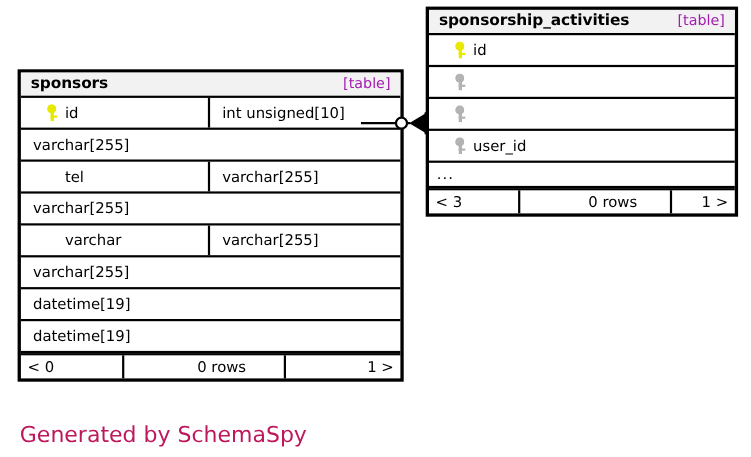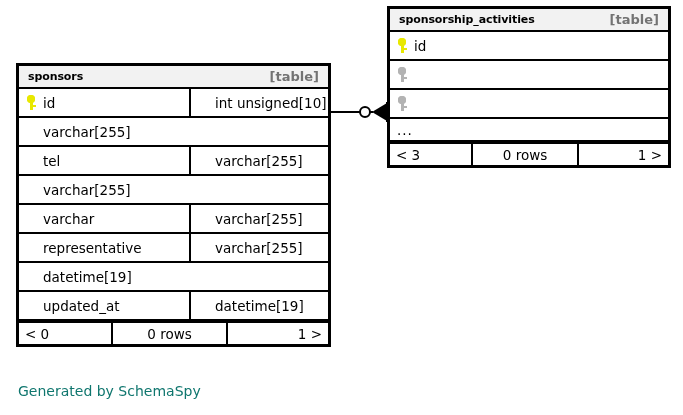--- a/index.html
+++ b/index.html
@@ -25,86 +25,85 @@
   .er-table {
     position: absolute;
     box-sizing: border-box;
     border: 3px solid #000000;
     background: #ffffff;
   }
 
   #table-sponsors {
     left: 16px;
     top: 63px;
-    width: 315px;
+    width: 351px;
   }
 
   #table-sponsorship-activities {
     left: 387px;
     top: 6px;
     width: 284px;
   }
 
   .tbl-header {
     display: flex;
     align-items: center;
     justify-content: space-between;
     background: #f2f2f2;
     border-bottom: 2px solid #000000;
     padding: 3px 9px 4px 9px;
     height: 23px;
     box-sizing: border-box;
   }
   .tbl-title {
-    font-size: 11px;
+    font-size: 14px;
     font-weight: bold;
     letter-spacing: -0.1px;
     white-space: nowrap;
   }
   .tbl-kind {
     font-size: 13px;
-    color: #737373;
-    white-space: nowrap;
-    font-weight: bold;
+    color: #a21caf;
+    white-space: nowrap;
   }
 
   
   .col-row {
     display: flex;
     align-items: stretch;
     border-bottom: 2px solid #000000;
     height: 29px;
     box-sizing: border-box;
   }
   .col-row:last-of-type {
     border-bottom: none;
   }
 
   .col-name {
     display: flex;
     align-items: center;
     box-sizing: border-box;
-    padding-left: 0;
+    padding-left: 16px;
     font-size: 13.5px;
     white-space: nowrap;
     flex: 0 0 auto;
   }
   #table-sponsors .col-name {
     width: 172px;
     border-right: 2px solid #000000;
   }
   #table-sponsorship-activities .col-name {
     width: 100%;
   }
 
   .col-type {
     display: flex;
     align-items: center;
     box-sizing: border-box;
-    padding-left: 24px;
+    padding-left: 11px;
     font-size: 13.5px;
     white-space: nowrap;
     flex: 1 1 auto;
   }
 
   .key-slot {
     width: 24px;
     flex: 0 0 24px;
     display: flex;
     align-items: center;
@@ -178,20 +177,21 @@
     box-sizing: border-box;
   }
   .foot-prev {
     justify-content: flex-start;
     padding-left: 6px;
     border-right: 2px solid #000000;
   }
   .foot-rows {
     justify-content: center;
     border-right: 2px solid #000000;
+    margin-left: 32px;
   }
   .foot-next {
     justify-content: flex-end;
     padding-right: 6px;
   }
   #table-sponsors .foot-prev { width: 94px; }
   #table-sponsors .foot-rows { width: 115px; }
   #table-sponsors .foot-next { flex: 1 1 auto; }
   #table-sponsorship-activities .foot-prev { width: 83px; }
   #table-sponsorship-activities .foot-rows { width: 106px; }
@@ -204,22 +204,22 @@
     top: 98px;
     width: 62px;
     height: 28px;
   }
 
   
   #generated-caption {
     position: absolute;
     left: 18px;
     top: 383px;
-    font-size: 14px;
-    color: #0f766e;
+    font-size: 20px;
+    color: #be185d;
     white-space: nowrap;
   }
 </style>
 </head>
 <body>
 
 <div class="canvas">
 
   <div class="er-table" id="table-sponsors">
 
@@ -258,36 +258,28 @@
 
     <div class="col-row">
       <div class="col-name">
         <span class="key-slot"></span>
         <span class="col-label">varchar</span>
       </div>
       <div class="col-type">varchar[255]</div>
     </div>
 
     <div class="col-row">
-      <div class="col-name">
-        <span class="key-slot"></span>
-        <span class="col-label">representative</span>
-      </div>
       <div class="col-type">varchar[255]</div>
     </div>
 
     <div class="col-row">
       <div class="col-type">datetime[19]</div>
     </div>
 
     <div class="col-row">
-      <div class="col-name">
-        <span class="key-slot"></span>
-        <span class="col-label">updated_at</span>
-      </div>
       <div class="col-type">datetime[19]</div>
     </div>
 
     <div class="tbl-footer">
       <div class="foot-cell foot-prev">&lt; 0</div>
       <div class="foot-cell foot-rows">0 rows</div>
       <div class="foot-cell foot-next">1 &gt;</div>
     </div>
   </div>
 
@@ -322,20 +314,30 @@
     <div class="col-row">
       <div class="col-name">
         <span class="key-slot">
           <span class="key-icon key-foreign">
               <span class="key-shaft"></span>
             </span>
         </span>
       </div>
     </div>
 
+    <div class="col-row">
+      <div class="col-name">
+        <span class="key-slot">
+          <span class="key-icon key-foreign">
+              <span class="key-shaft"></span>
+            </span>
+        </span>
+        <span class="col-label">user_id</span>
+      </div>
+    </div>
 
     <div class="more-row">...</div>
 
     <div class="tbl-footer">
       <div class="foot-cell foot-prev">&lt; 3</div>
       <div class="foot-cell foot-rows">0 rows</div>
       <div class="foot-cell foot-next">1 &gt;</div>
     </div>
   </div>
 

